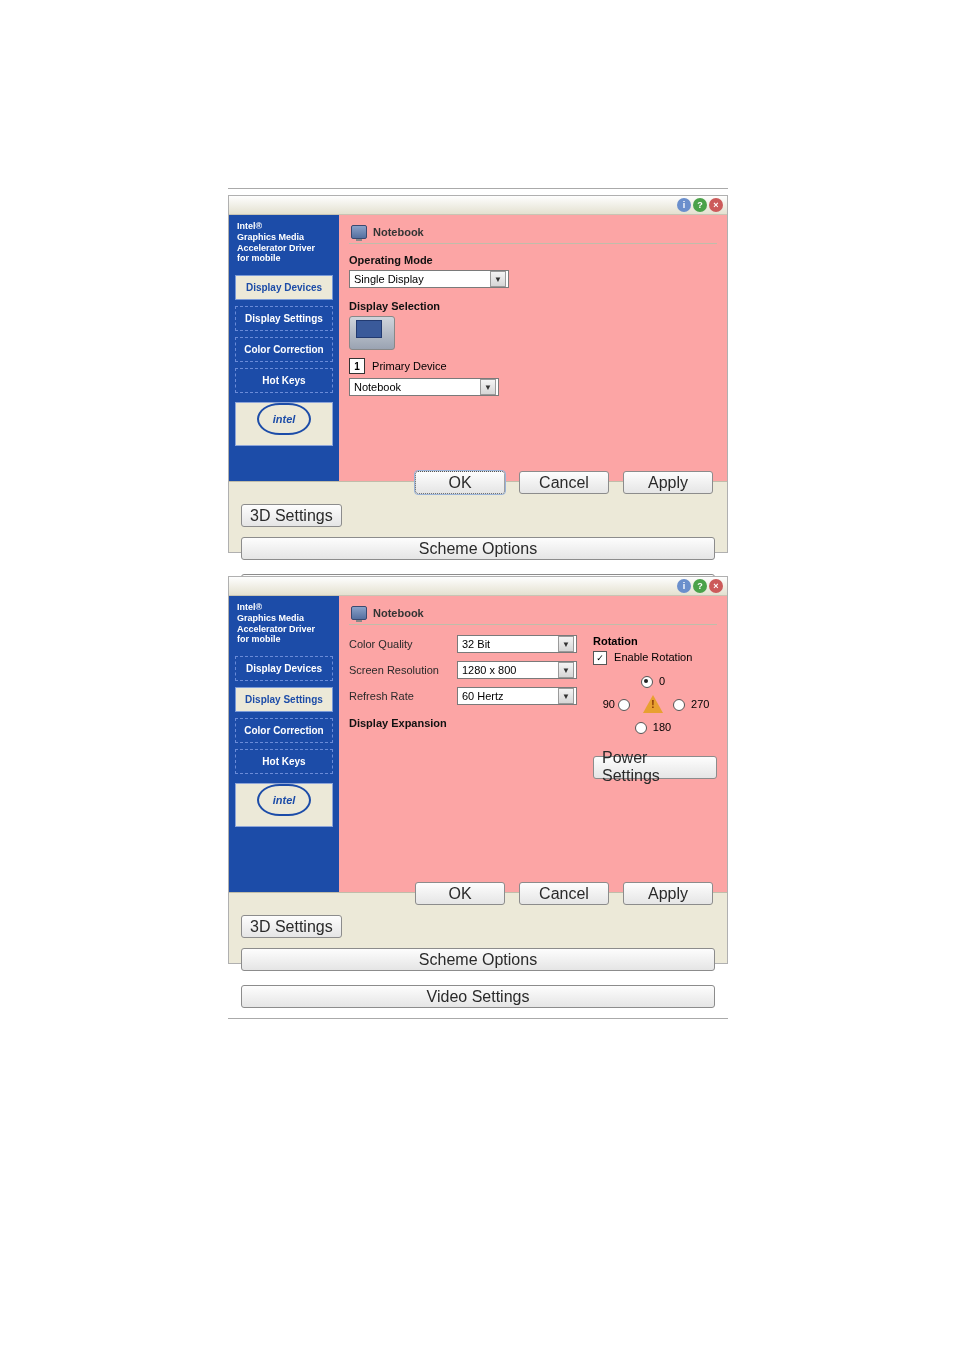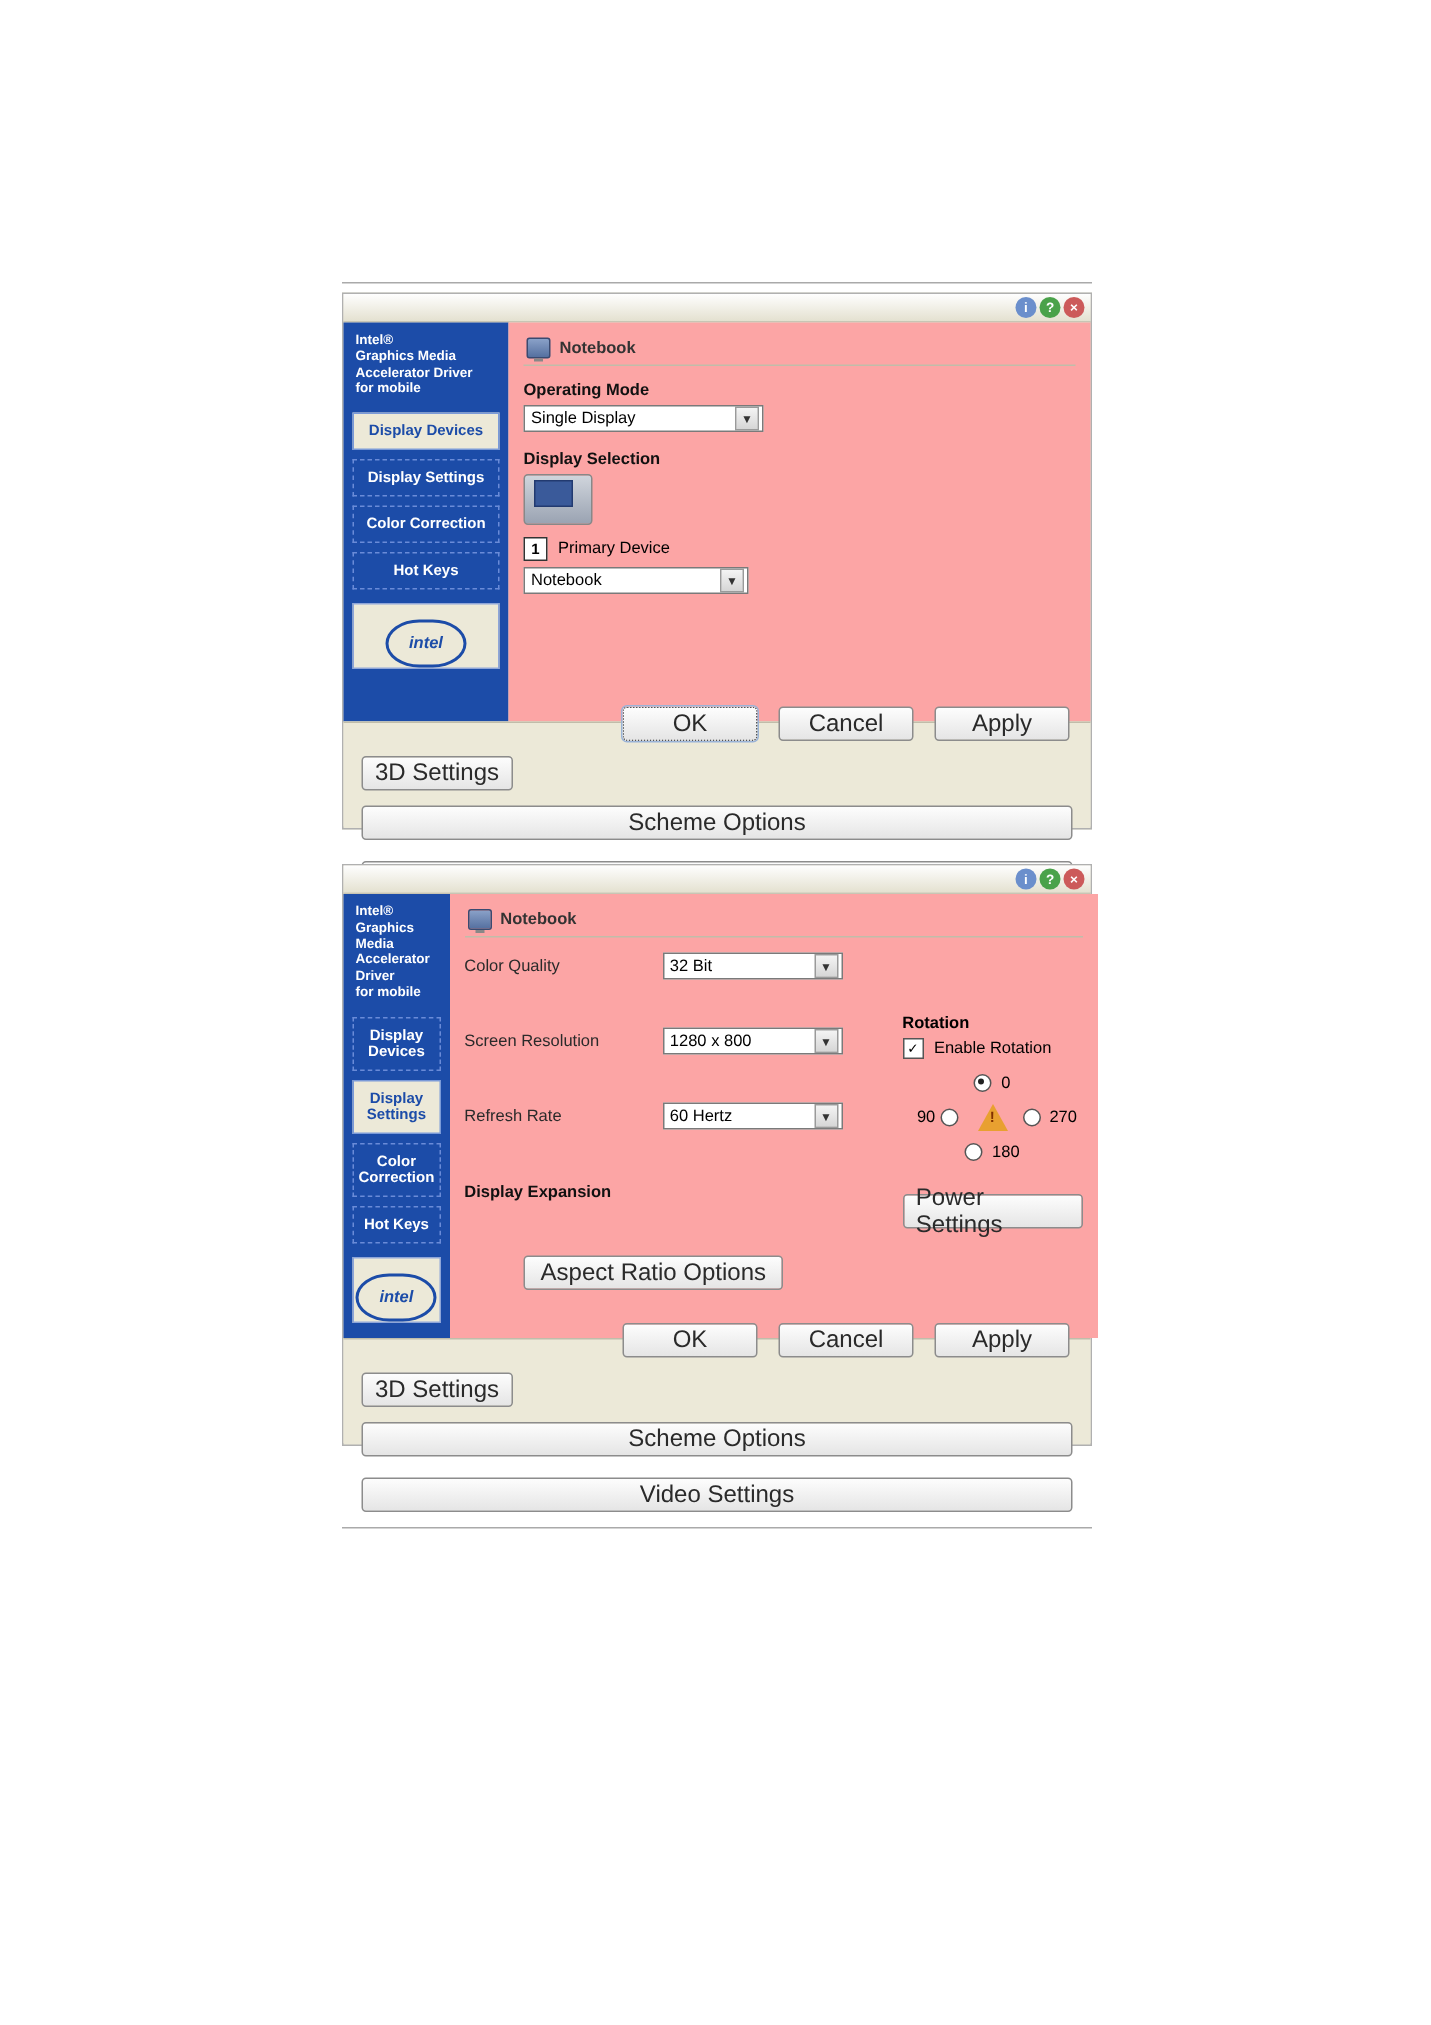--- a/index.html
+++ b/index.html
@@ -91,21 +91,21 @@
     background: #ece9d8;
     color: #1c4ca8;
     border: 1px solid #7a9ad8;
   }
   .logo-box {
     margin: 6px;
     background: #ece9d8;
     border: 1px solid #8ea5d8;
     height: 42px;
     display: flex;
-    align-items: flex-end;
+    align-items: flex-start;
     justify-content: center;
   }
   .intel-swirl {
     width: 50px; height: 28px;
     border: 2px solid #1c4ca8;
     border-radius: 50% / 60%;
     display: flex; align-items: center; justify-content: center;
     color: #1c4ca8;
     font-size: 11px;
     font-weight: bold;
@@ -232,21 +232,20 @@
   .footer-row1{ margin-top:12px; }
   .footer-row2{ margin-top:10px; display:flex; gap:14px;flex-direction:column; }
 
   
   .settings-grid{
     display:grid;
     grid-template-columns: 100px 120px 1fr;
     column-gap:8px;
     row-gap:8px;
     align-items:center;
-    gap:32px;
   }
   .label{ color:#2a2a2a; }
   .rotation-box{
     grid-column:3; grid-row:1 / span 5;
     padding-left:8px;
   }
   .rotation-box .heading{ font-weight:bold; margin-bottom:4px; }
   .chk{
     width:12px; height:12px;
     border:1px solid #555;
@@ -443,23 +442,20 @@
           <span class="arrow">▼</span>
         </div>
 
         <div class="label">Refresh Rate</div>
         <div class="dropdown">
           <span>60 Hertz</span>
           <span class="arrow">▼</span>
         </div>
 
         <div class="section-heading" style="grid-column:1 / span 2; margin-top:4px;">Display Expansion</div>
-        <div style="grid-column:1 / span 2; text-align:center;">
-          <span class="btn small" style="padding:0 10px;">Aspect Ratio Options</span>
-        </div>
       </div>
     </div>
   </div>
   <div class="footer">
     <div class="action-buttons">
       <span class="btn">OK</span>
       <span class="btn">Cancel</span>
       <span class="btn">Apply</span>
     </div>
     <div class="footer-row1">

